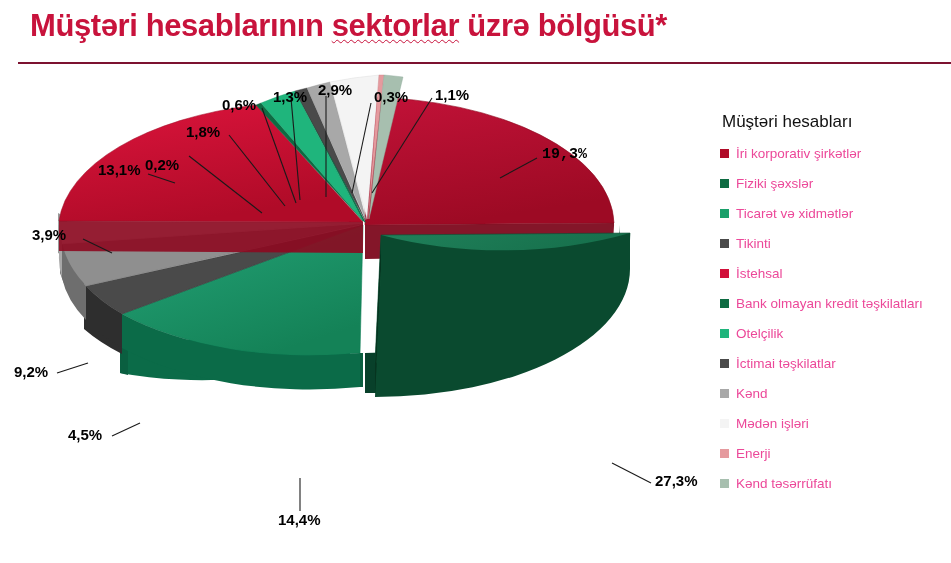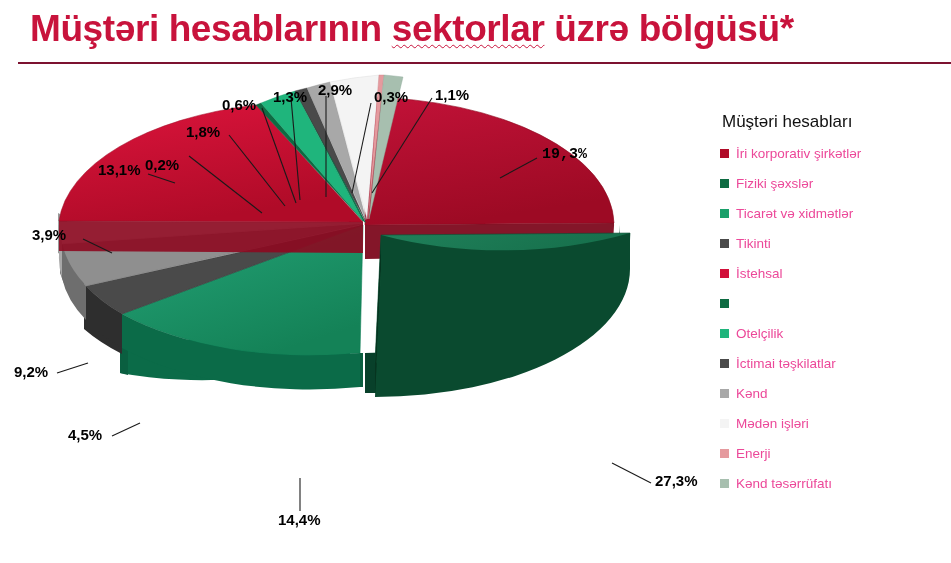--- a/index.html
+++ b/index.html
@@ -9,21 +9,21 @@
     font-family:"Liberation Sans","DejaVu Sans",sans-serif;
     overflow:hidden;
     position:relative;
   }
   #root{position:relative;width:951px;height:563px;}
 
   
   .header{position:absolute;left:0;top:0;width:951px;height:63px;}
   .title{
     position:absolute;left:30px;top:8px;
-    font-size:37px;font-weight:bold;
+    font-size:31px;font-weight:bold;
     color:#c8133c;
     letter-spacing:-0.4px;
     white-space:nowrap;
     font-family:"Liberation Sans","DejaVu Sans",sans-serif;
   }
   .title .underlined{
     text-decoration:underline;
     text-decoration-style:wavy;
     text-decoration-thickness:1px;
     text-underline-offset:3px;
@@ -206,20 +206,21 @@
     <div class="legend-item">
       <span class="swatch" style="background: rgb(74, 74, 74);"></span>
       <span class="legend-label">Tikinti</span>
     </div>
     <div class="legend-item">
       <span class="swatch" style="background: rgb(210, 16, 58);"></span>
       <span class="legend-label">İstehsal</span>
     </div>
     <div class="legend-item">
       <span class="swatch" style="background: rgb(14, 107, 66);"></span>
+      <span class="legend-label">Bank olmayan kredit təşkilatları</span>
     </div>
     <div class="legend-item">
       <span class="swatch" style="background: rgb(31, 181, 124);"></span>
       <span class="legend-label">Otelçilik</span>
     </div>
     <div class="legend-item">
       <span class="swatch" style="background: rgb(74, 74, 74);"></span>
       <span class="legend-label">İctimai təşkilatlar</span>
     </div>
     <div class="legend-item">

